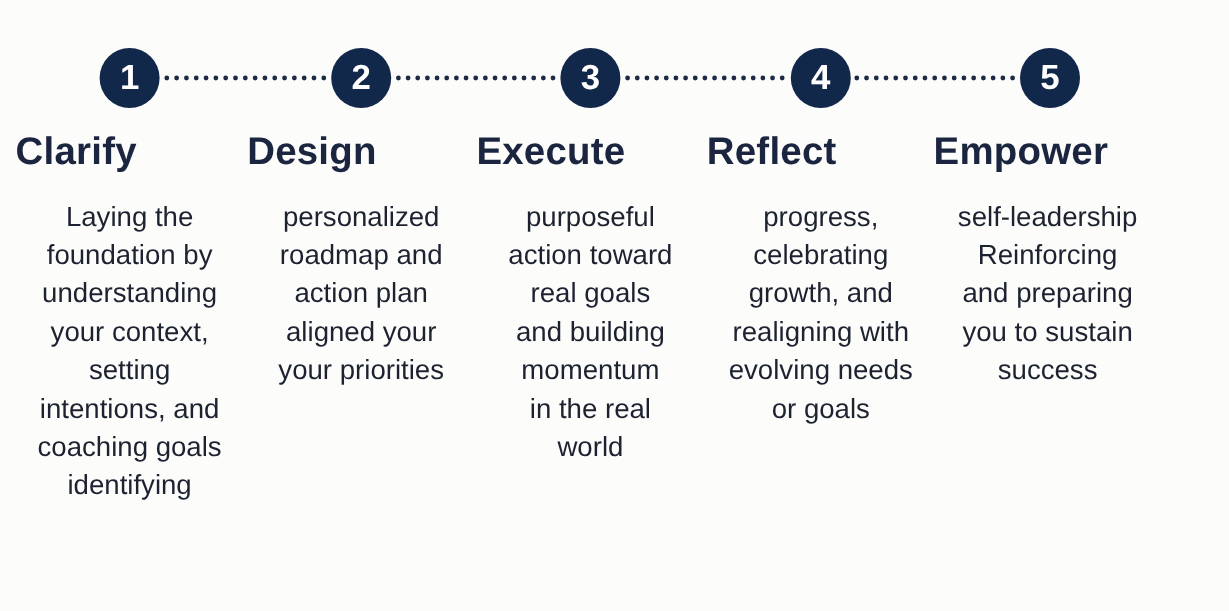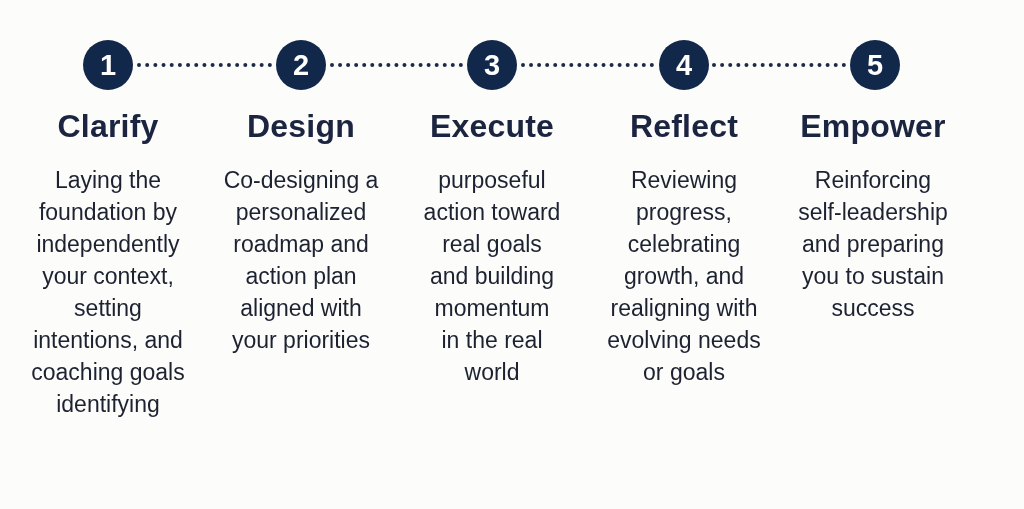--- a/index.html
+++ b/index.html
@@ -4,58 +4,57 @@
 <style>
   html, body { margin:0; padding:0; }
   body { width:1024px; height:509px; background:#fcfcfb; position:relative; overflow:hidden;
          font-family:"Liberation Sans", sans-serif; color:#1a2233; }
   .dots { position:absolute; top:63px; height:0; border-top:4px dotted #1d2a44; }
   .step { position:absolute; top:0; width:190px; margin-left:-95px; text-align:center; }
   .circle { position:absolute; top:40px; left:70px; width:50px; height:50px; border-radius:50%;
             background:#12284a; color:#ffffff; font-weight:bold; font-size:29px;
             line-height:50px; text-align:center; }
   .title { position:absolute; top:108px; left:0; width:190px; font-weight:bold; font-size:32px;
-           color:#1b2540; text-align:center; letter-spacing:0.2px; }
+           color:#1b2540; text-align:left; letter-spacing:0.2px; }
   .desc { position:absolute; top:164px; left:-5px; width:200px; font-size:23px; line-height:32px;
           color:#1d2230; }
   .desc span { display:block; white-space:nowrap; }
 </style>
 </head>
 <body>
 
 <div>
   <div class="dots" style="left:137px;width:135px;"></div>
   <div class="dots" style="left:330px;width:133px;"></div>
   <div class="dots" style="left:521px;width:133px;"></div>
   <div class="dots" style="left:712px;width:134px;"></div>
 
   <div class="step" style="left:108px;">
     <div class="circle">1</div>
     <div class="title">Clarify</div>
     <div class="desc">
       <span>Laying the</span>
       <span>foundation by</span>
-      <span>independently</span>
+      <span>understanding</span>
       <span>your context,</span>
       <span>setting</span>
       <span>intentions, and</span>
       <span>coaching goals</span>
       <span>identifying</span>
     </div>
   </div>
 
   <div class="step" style="left:301px;">
     <div class="circle">2</div>
     <div class="title">Design</div>
     <div class="desc">
-      <span>Co-designing a</span>
       <span>personalized</span>
       <span>roadmap and</span>
       <span>action plan</span>
-      <span>aligned with</span>
+      <span>aligned your</span>
       <span>your priorities</span>
     </div>
   </div>
 
   <div class="step" style="left:492px;">
     <div class="circle">3</div>
     <div class="title">Execute</div>
     <div class="desc">
       <span>purposeful</span>
       <span>action toward</span>
@@ -64,34 +63,33 @@
       <span>momentum</span>
       <span>in the real</span>
       <span>world</span>
     </div>
   </div>
 
   <div class="step" style="left:684px;">
     <div class="circle">4</div>
     <div class="title">Reflect</div>
     <div class="desc">
-      <span>Reviewing</span>
       <span>progress,</span>
       <span>celebrating</span>
       <span>growth, and</span>
       <span>realigning with</span>
       <span>evolving needs</span>
       <span>or goals</span>
     </div>
   </div>
 
   <div class="step" style="left:873px;">
     <div class="circle" style="left:72px;">5</div>
     <div class="title">Empower</div>
     <div class="desc">
+      <span>self-leadership</span>
       <span>Reinforcing</span>
-      <span>self-leadership</span>
       <span>and preparing</span>
       <span>you to sustain</span>
       <span>success</span>
     </div>
   </div>
 </div>
 
 </body></html>

